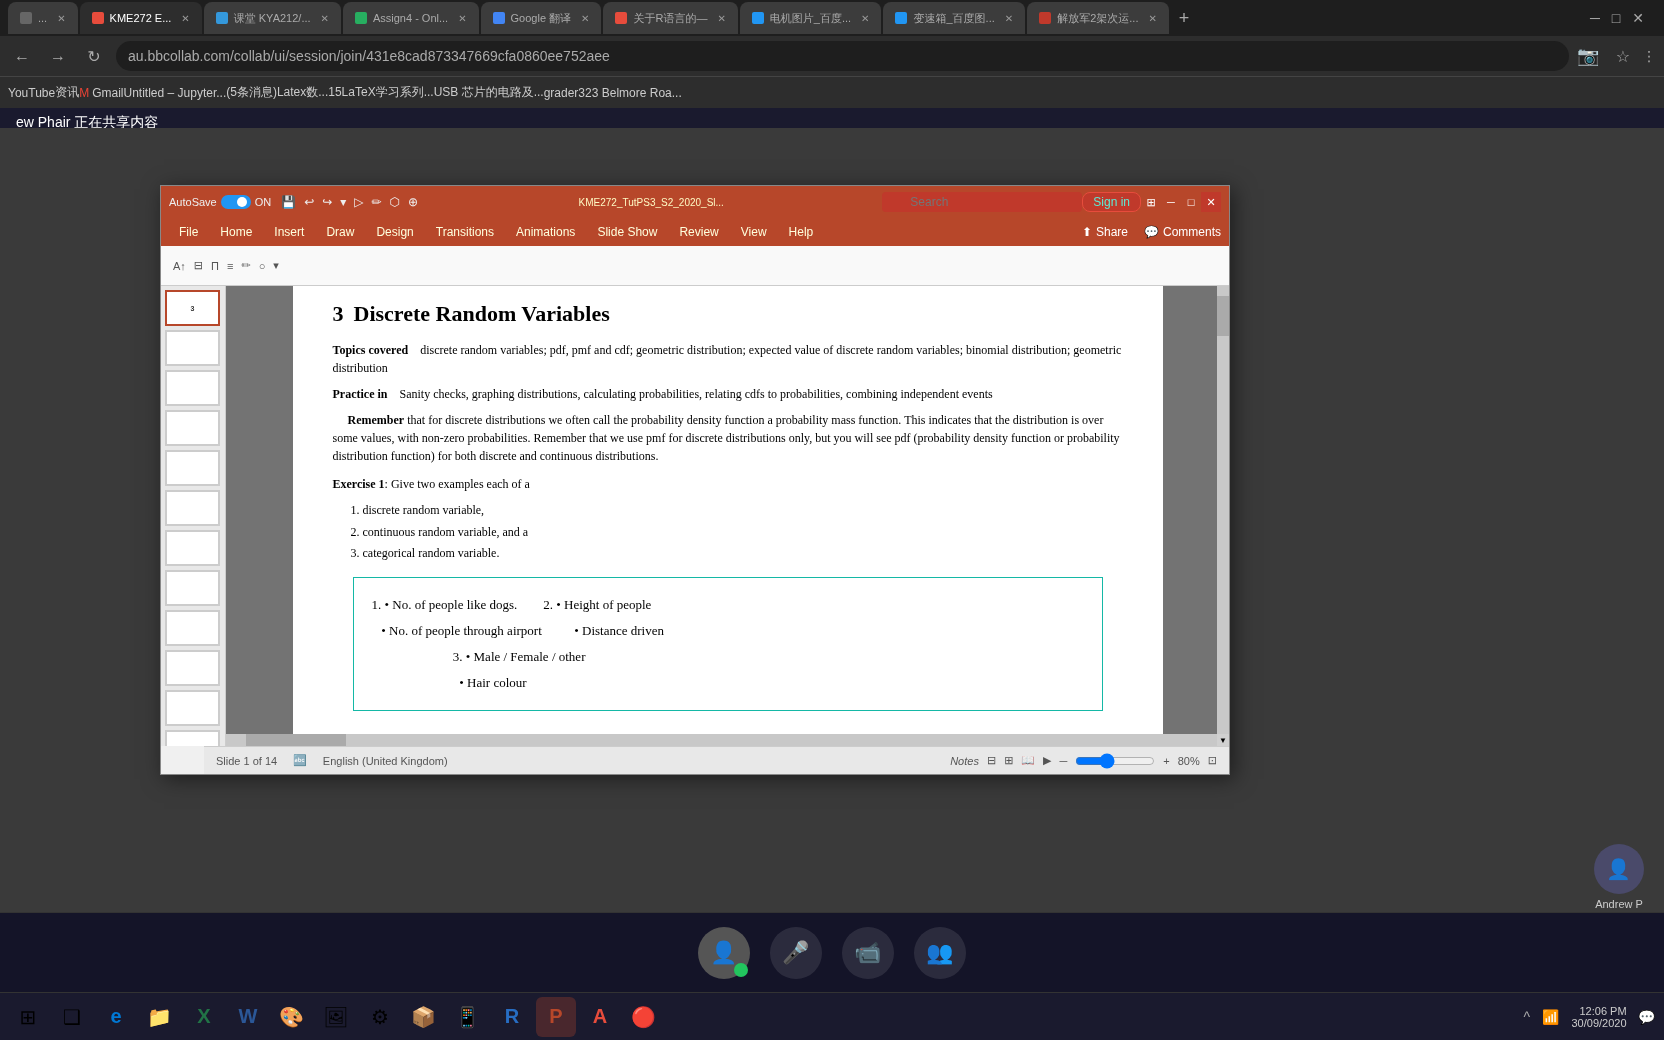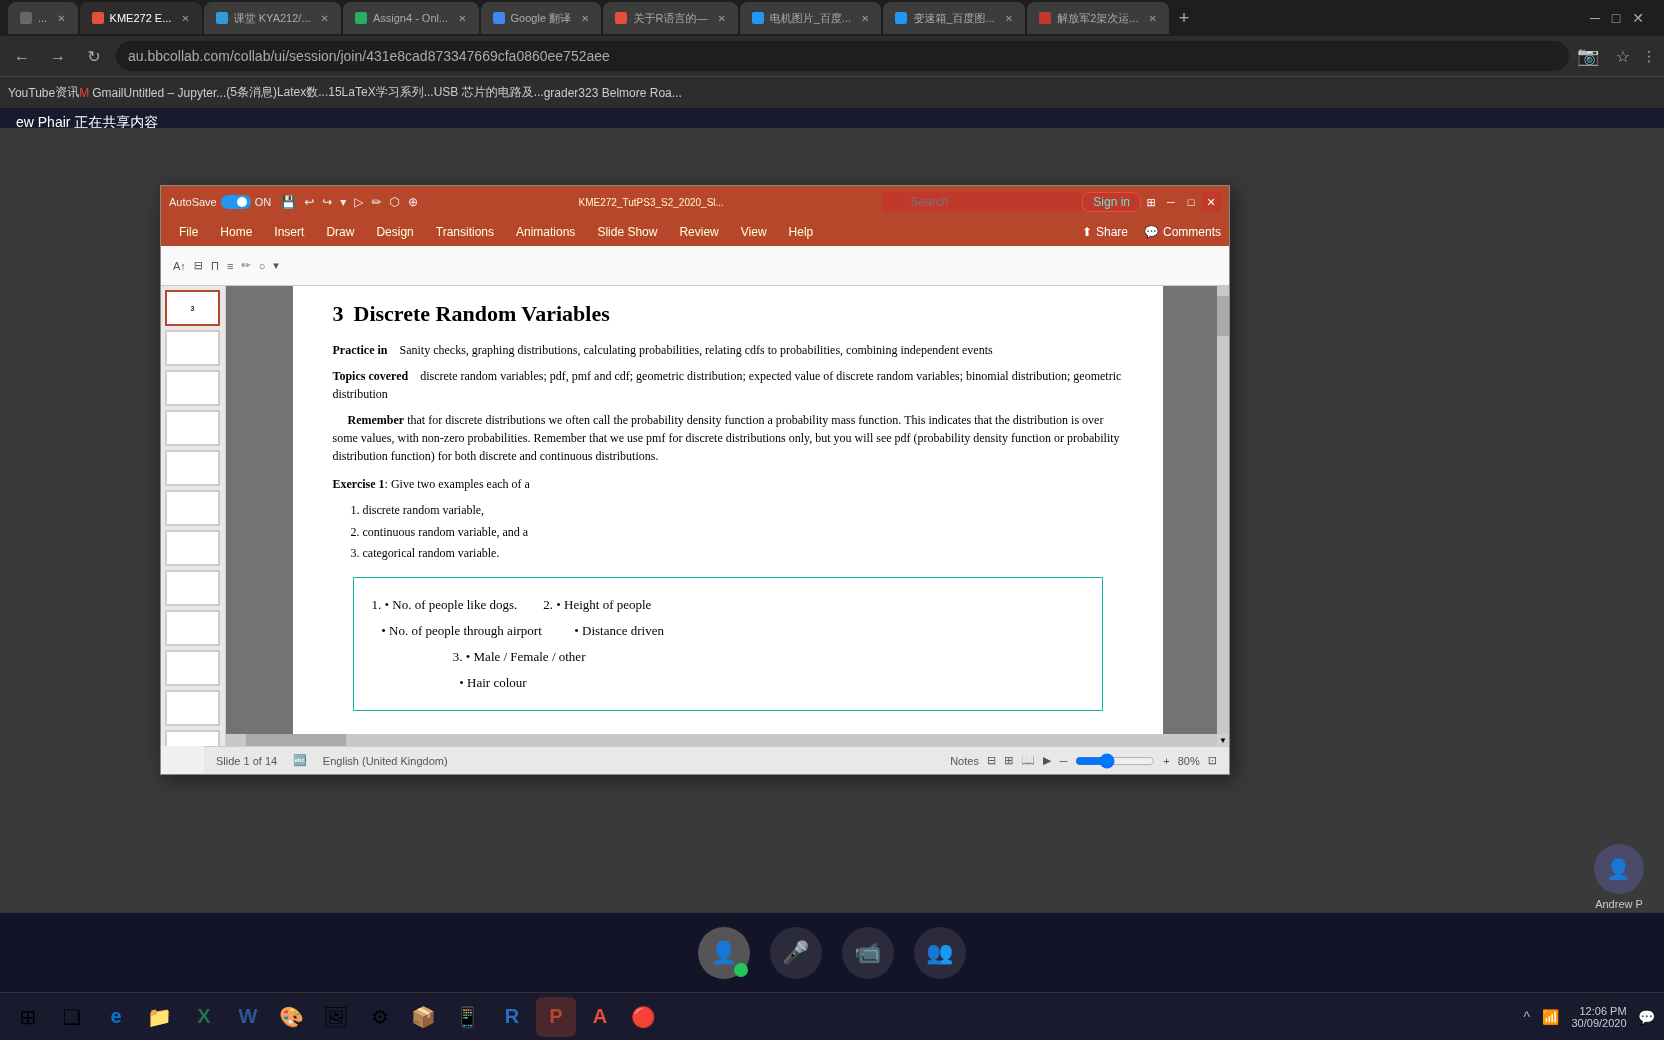--- a/index.html
+++ b/index.html
@@ -303,27 +303,27 @@
     <div class="slide-content-area">
       <div class="slide-canvas">
         <div class="slide-inner">
 
           <div style="display:flex;align-items:baseline;gap:10px;margin-bottom:14px;">
             <span style="font-size:22px;font-weight:bold;font-family:'Times New Roman',serif;">3</span>
             <span style="font-size:22px;font-weight:bold;font-family:'Times New Roman',serif;">Discrete Random Variables</span>
           </div>
 
           <p style="font-size:12px;line-height:1.5;margin-bottom:8px;font-family:'Times New Roman',serif;">
+            <b>Topics covered</b>&nbsp;&nbsp;&nbsp;
+            <span>discrete random variables; pdf, pmf and cdf; geometric distribution; expected value of discrete random variables; binomial distribution; geometric distribution</span>
+          </p>
+
+          <p style="font-size:12px;line-height:1.5;margin-bottom:8px;font-family:'Times New Roman',serif;">
             <b>Practice in</b>&nbsp;&nbsp;&nbsp;
             <span>Sanity checks, graphing distributions, calculating probabilities, relating cdfs to probabilities, combining independent events</span>
-          </p>
-
-          <p style="font-size:12px;line-height:1.5;margin-bottom:8px;font-family:'Times New Roman',serif;">
-            <b>Topics covered</b>&nbsp;&nbsp;&nbsp;
-            <span>discrete random variables; pdf, pmf and cdf; geometric distribution; expected value of discrete random variables; binomial distribution; geometric distribution</span>
           </p>
 
           <p style="font-size:12px;line-height:1.5;margin-bottom:12px;font-family:'Times New Roman',serif;">
             &nbsp;&nbsp;&nbsp;&nbsp;&nbsp;<b>Remember</b>
             <span>that for discrete distributions we often call the probability density function a probability mass function. This indicates that the distribution is over some values, with non-zero probabilities. Remember that we use pmf for discrete distributions only, but you will see pdf (probability density function or probability distribution function) for both discrete and continuous distributions.</span>
           </p>
 
           <p style="font-size:12px;margin-bottom:8px;font-family:'Times New Roman',serif;">
             <b>Exercise 1</b><span>: Give two examples each of a</span>
           </p>
@@ -354,21 +354,21 @@
         <div style="height:12px;width:100px;background:#aaa;position:absolute;left:20px;"></div>
       </div>
     </div>
   </div>
 
   <div class="ppt-statusbar">
     <span>Slide 1 of 14</span>
     <span>🔤</span>
     <span>English (United Kingdom)</span>
     <div class="status-right">
-      <span style="cursor:pointer;">Notes</span>
+      <span style="cursor:pointer;font-style:italic;">Notes</span>
       <span style="cursor:pointer;">⊟</span>
       <span style="cursor:pointer;">⊞</span>
       <span style="cursor:pointer;">📖</span>
       <span style="cursor:pointer;">▶</span>
       <span style="cursor:pointer;">─</span>
       <input type="range" min="10" max="200" value="80" style="width: 80px;">
       <span style="cursor:pointer;">+</span>
       <span>80%</span>
       <span style="cursor:pointer;">⊡</span>
     </div>

